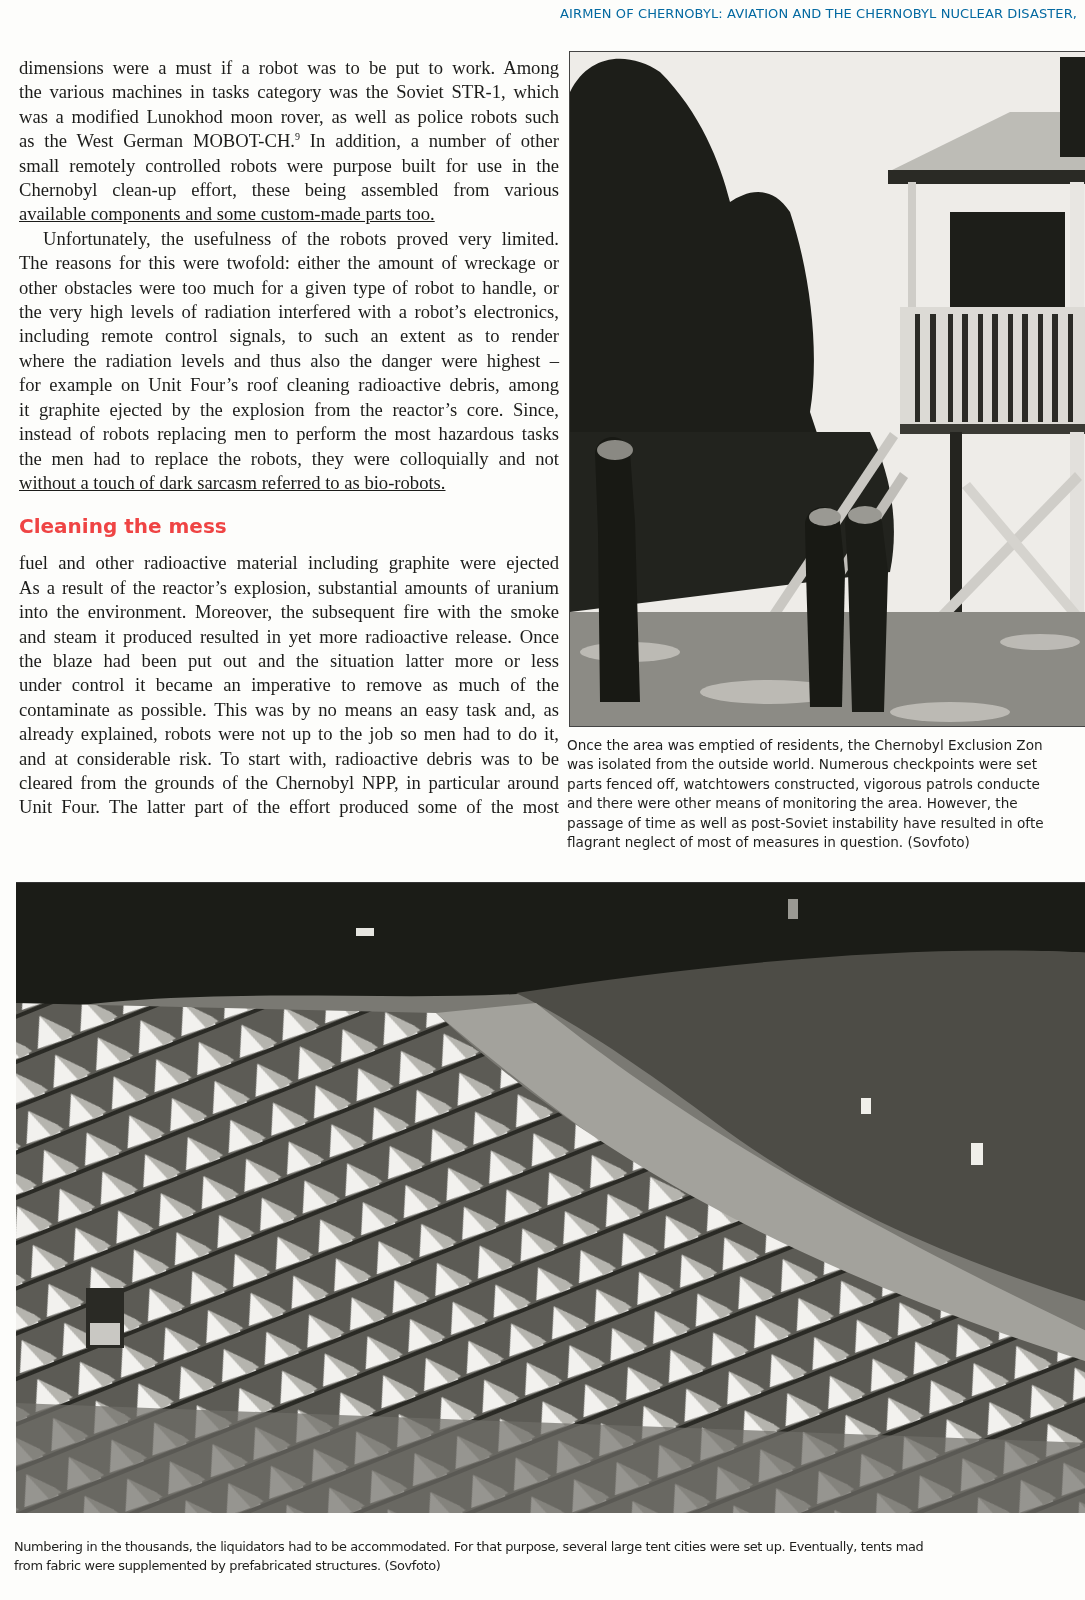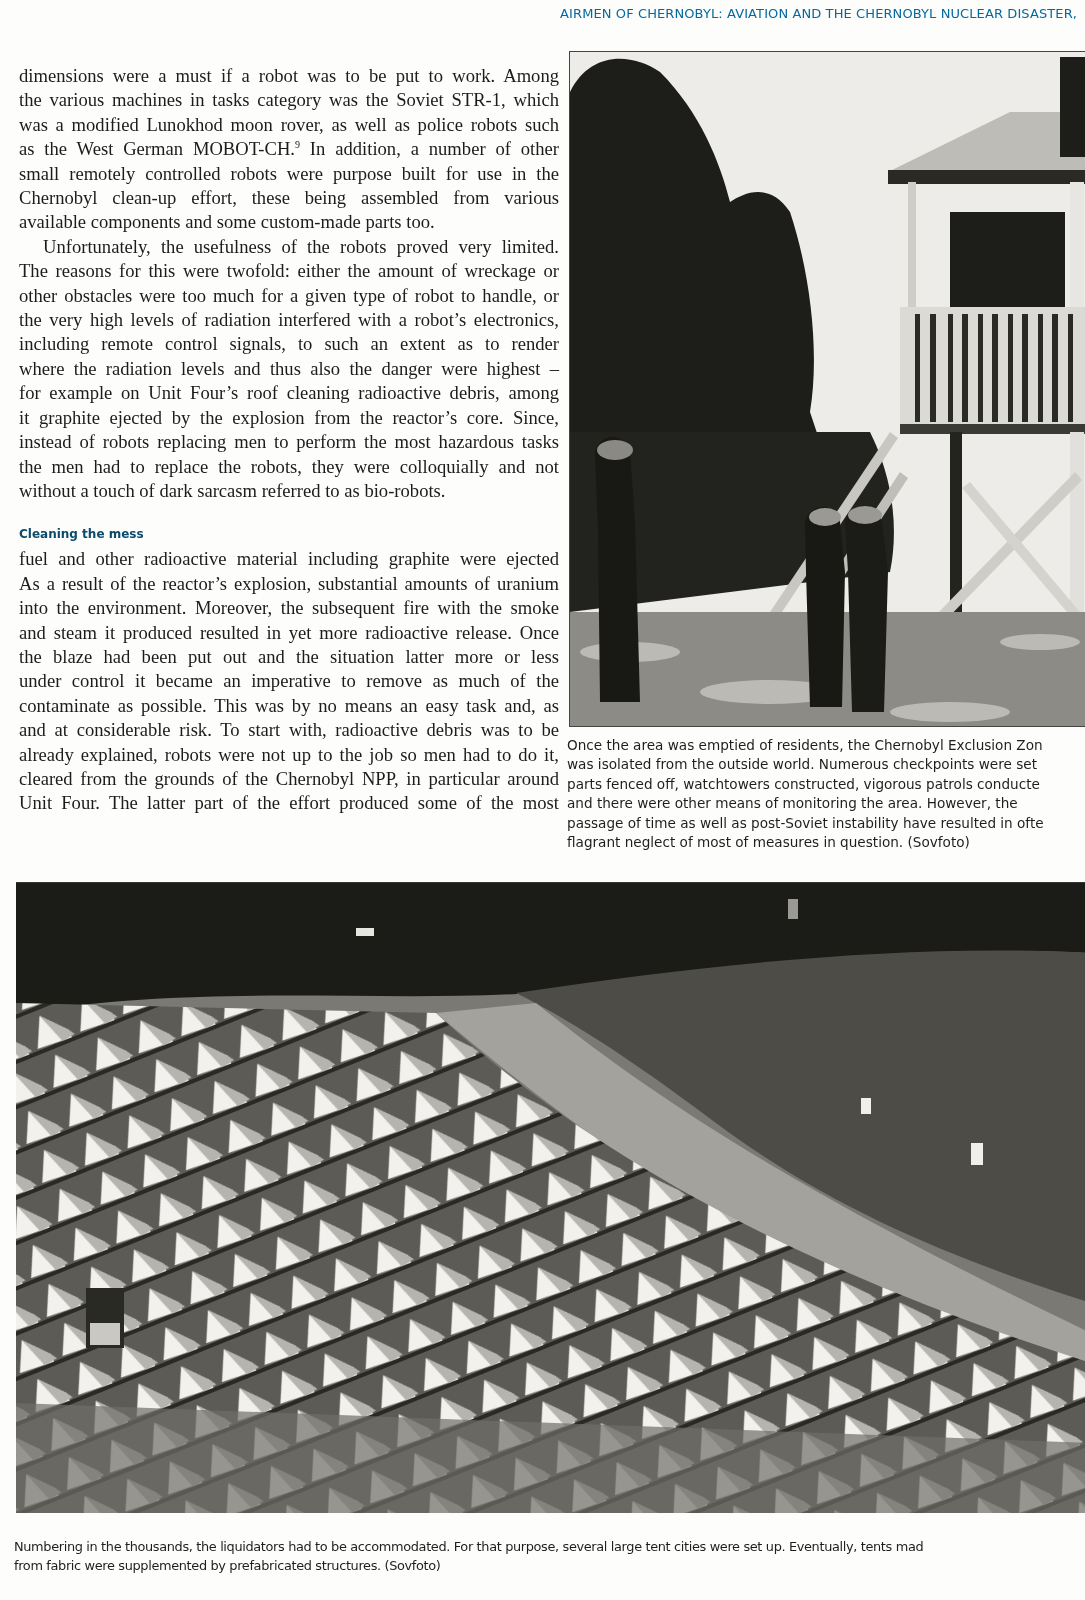--- a/index.html
+++ b/index.html
@@ -7,31 +7,31 @@
     width:1085px; height:1600px; position:relative; overflow:hidden;
     background:#fdfdfb; color:#1e1e1c;
   }
   .running-head {
     position:absolute; top:6px; right:8px; left:480px;
     text-align:right;
     font-family:"DejaVu Sans", sans-serif; font-size:13px; letter-spacing:0.1px;
     color:#0369a1; white-space:nowrap;
   }
   .col {
-    position:absolute; left:19px; top:64px; width:540px;
+    position:absolute; left:19px; top:56px; width:540px;
     font-family:"Liberation Serif", serif; font-size:18.6px; line-height:24.4px;
     color:#1c1c1a; text-align:justify;
   }
   .col p { margin:0; }
   .col h2 {
-    margin:20px 0 2px 0; font-family:"DejaVu Sans", sans-serif; font-weight:bold;
-    font-size:12px; line-height:22px; color:#0c4a6e;
+    margin:20px 0 14px 0; font-family:"DejaVu Sans", sans-serif; font-weight:bold;
+    font-size:20px; line-height:22px; color:#ef4444;
   }
   .col .line { display:block; text-align:justify; text-align-last:justify; white-space:nowrap; overflow:visible; }
-  .col .line.last { text-align-last:left; }
+  .col .line.last { text-align-last:left;text-decoration:underline; }
   sup { font-size:10px; line-height:0; }
   .photo-top {
     position:absolute; left:569px; top:51px; width:520px; height:674px;
     border-top:1px solid #444; border-left:1px solid #444; border-bottom:1px solid #444;
     background:#eceae6; overflow:hidden;
   }
   .caption-top {
     position:absolute; left:567px; top:736px; width:530px;
     font-family:"DejaVu Sans", sans-serif; font-size:13.6px; line-height:19.4px; color:#1e1e1c;
     white-space:nowrap;
@@ -79,22 +79,22 @@
   </p>
   <h2>Cleaning the mess</h2>
   <p>
     <span class="line">fuel and other radioactive material including graphite were ejected</span>
     <span class="line">As a result of the reactor’s explosion, substantial amounts of uranium</span>
     <span class="line">into the environment. Moreover, the subsequent fire with the smoke</span>
     <span class="line">and steam it produced resulted in yet more radioactive release. Once</span>
     <span class="line">the blaze had been put out and the situation latter more or less</span>
     <span class="line">under control it became an imperative to remove as much of the</span>
     <span class="line">contaminate as possible. This was by no means an easy task and, as</span>
+    <span class="line">already explained, robots were not up to the job so men had to do it,</span>
     <span class="line">and at considerable risk. To start with, radioactive debris was to be</span>
-    <span class="line">already explained, robots were not up to the job so men had to do it,</span>
     <span class="line">cleared from the grounds of the Chernobyl NPP, in particular around</span>
     <span class="line">Unit Four. The latter part of the effort produced some of the most</span>
   </p>
 </div>
 
 <div class="photo-top" title="Black-and-white photo: a wooden watchtower beside tall trees with three uniformed men in respirators standing beneath it">
   <svg width="520" height="674" viewBox="0 0 520 674">
     <rect width="520" height="674" fill="#eeece8"></rect>
 
     <path d="M0,40 C20,0 60,0 90,20 C130,60 150,110 160,150 C175,140 200,130 220,160 C240,220 250,300 240,360 L260,420 L250,500 L0,520 Z" fill="#1d1e19"></path>

